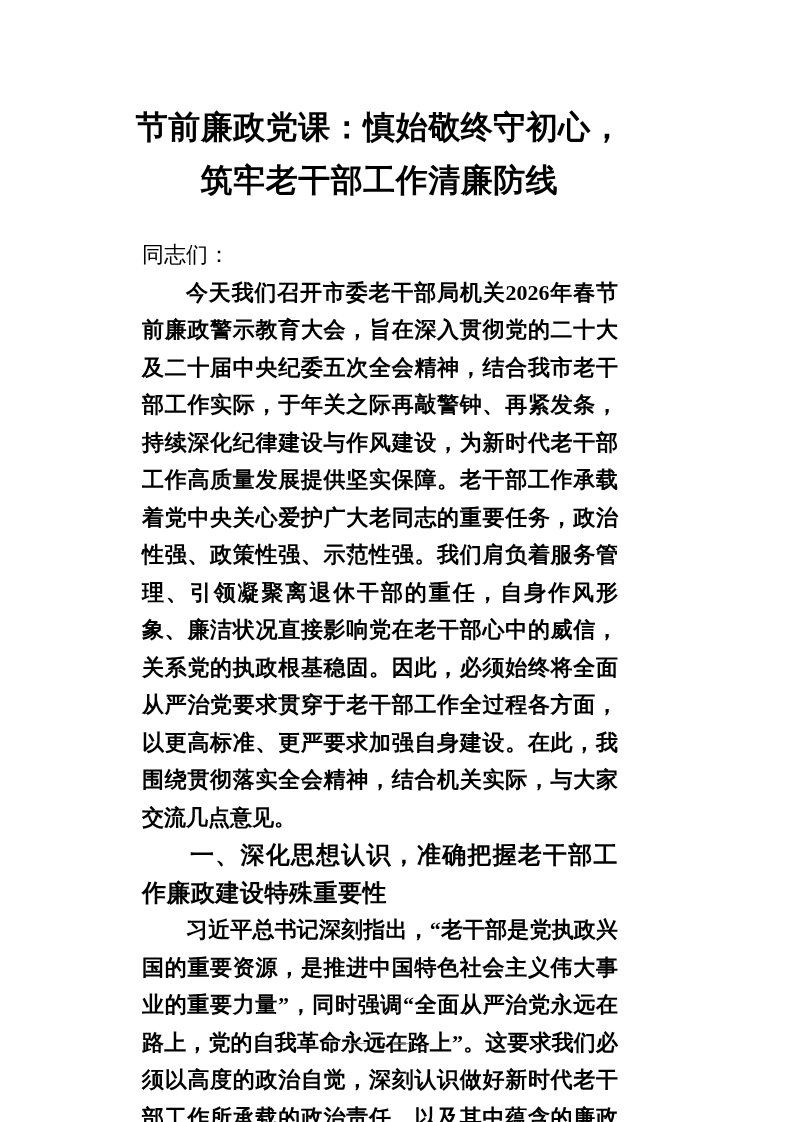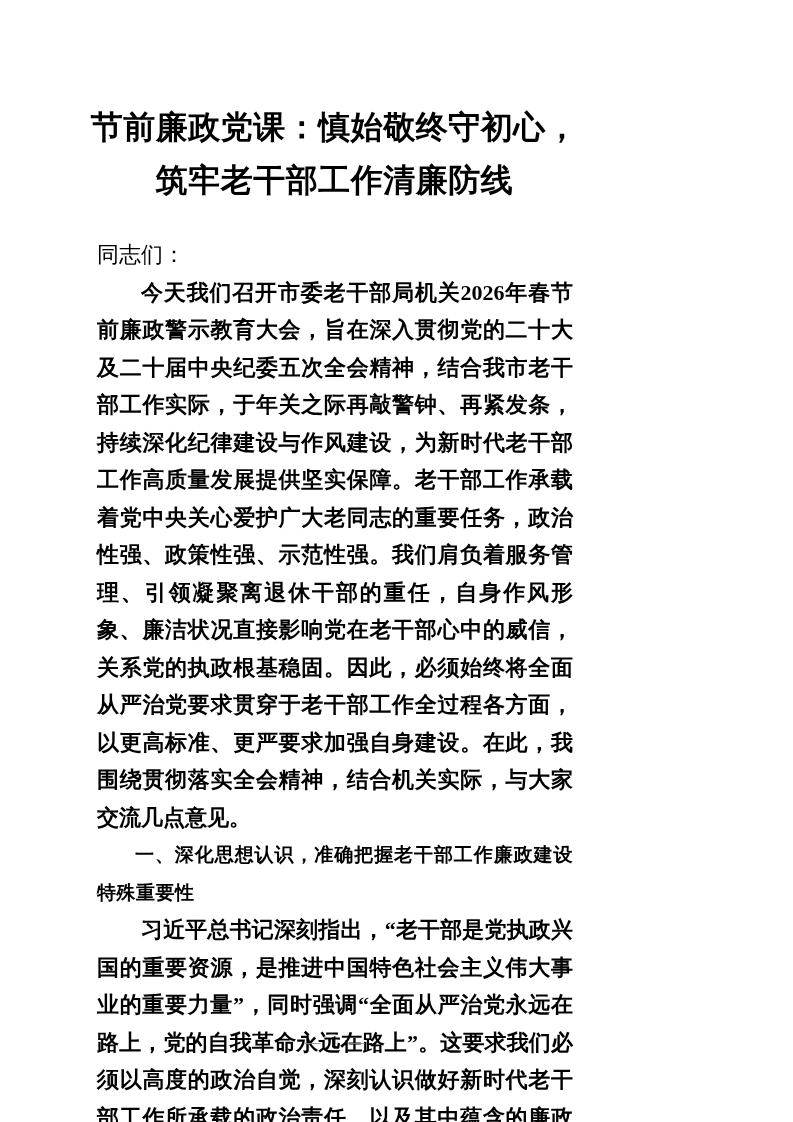--- a/index.html
+++ b/index.html
@@ -9,20 +9,21 @@
   }
   .page {
     position: relative;
     width: 669px;
     height: 1122px;
     background: #ffffff;
     color: #000000;
     font-family: "Liberation Serif", "DejaVu Serif", serif;
     overflow: hidden;
     box-sizing: border-box;
+    margin-left: 45px;
   }
   .doc-title {
     margin: 0;
     padding: 101px 78px 0 78px;
     font-size: 32px;
     line-height: 53px;
     font-weight: bold;
     text-align: center;
     font-family: "Liberation Serif", "DejaVu Serif", serif;
     letter-spacing: 0.5px;
@@ -38,21 +39,21 @@
     margin: 0;
     text-indent: 0;
   }
   .para {
     margin: 0;
     text-indent: 2em;
     font-weight: bold;
   }
   .section-heading {
     margin: 0;
-    font-size: 19px;
+    font-size: 24px;
     line-height: 37.5px;
     font-weight: bold;
     font-family: "Liberation Sans", "DejaVu Sans", sans-serif;
     text-indent: 2em;
     text-align: justify;
     letter-spacing: 0.5px;
   }
   .footer {
     position: absolute;
     left: 0;

